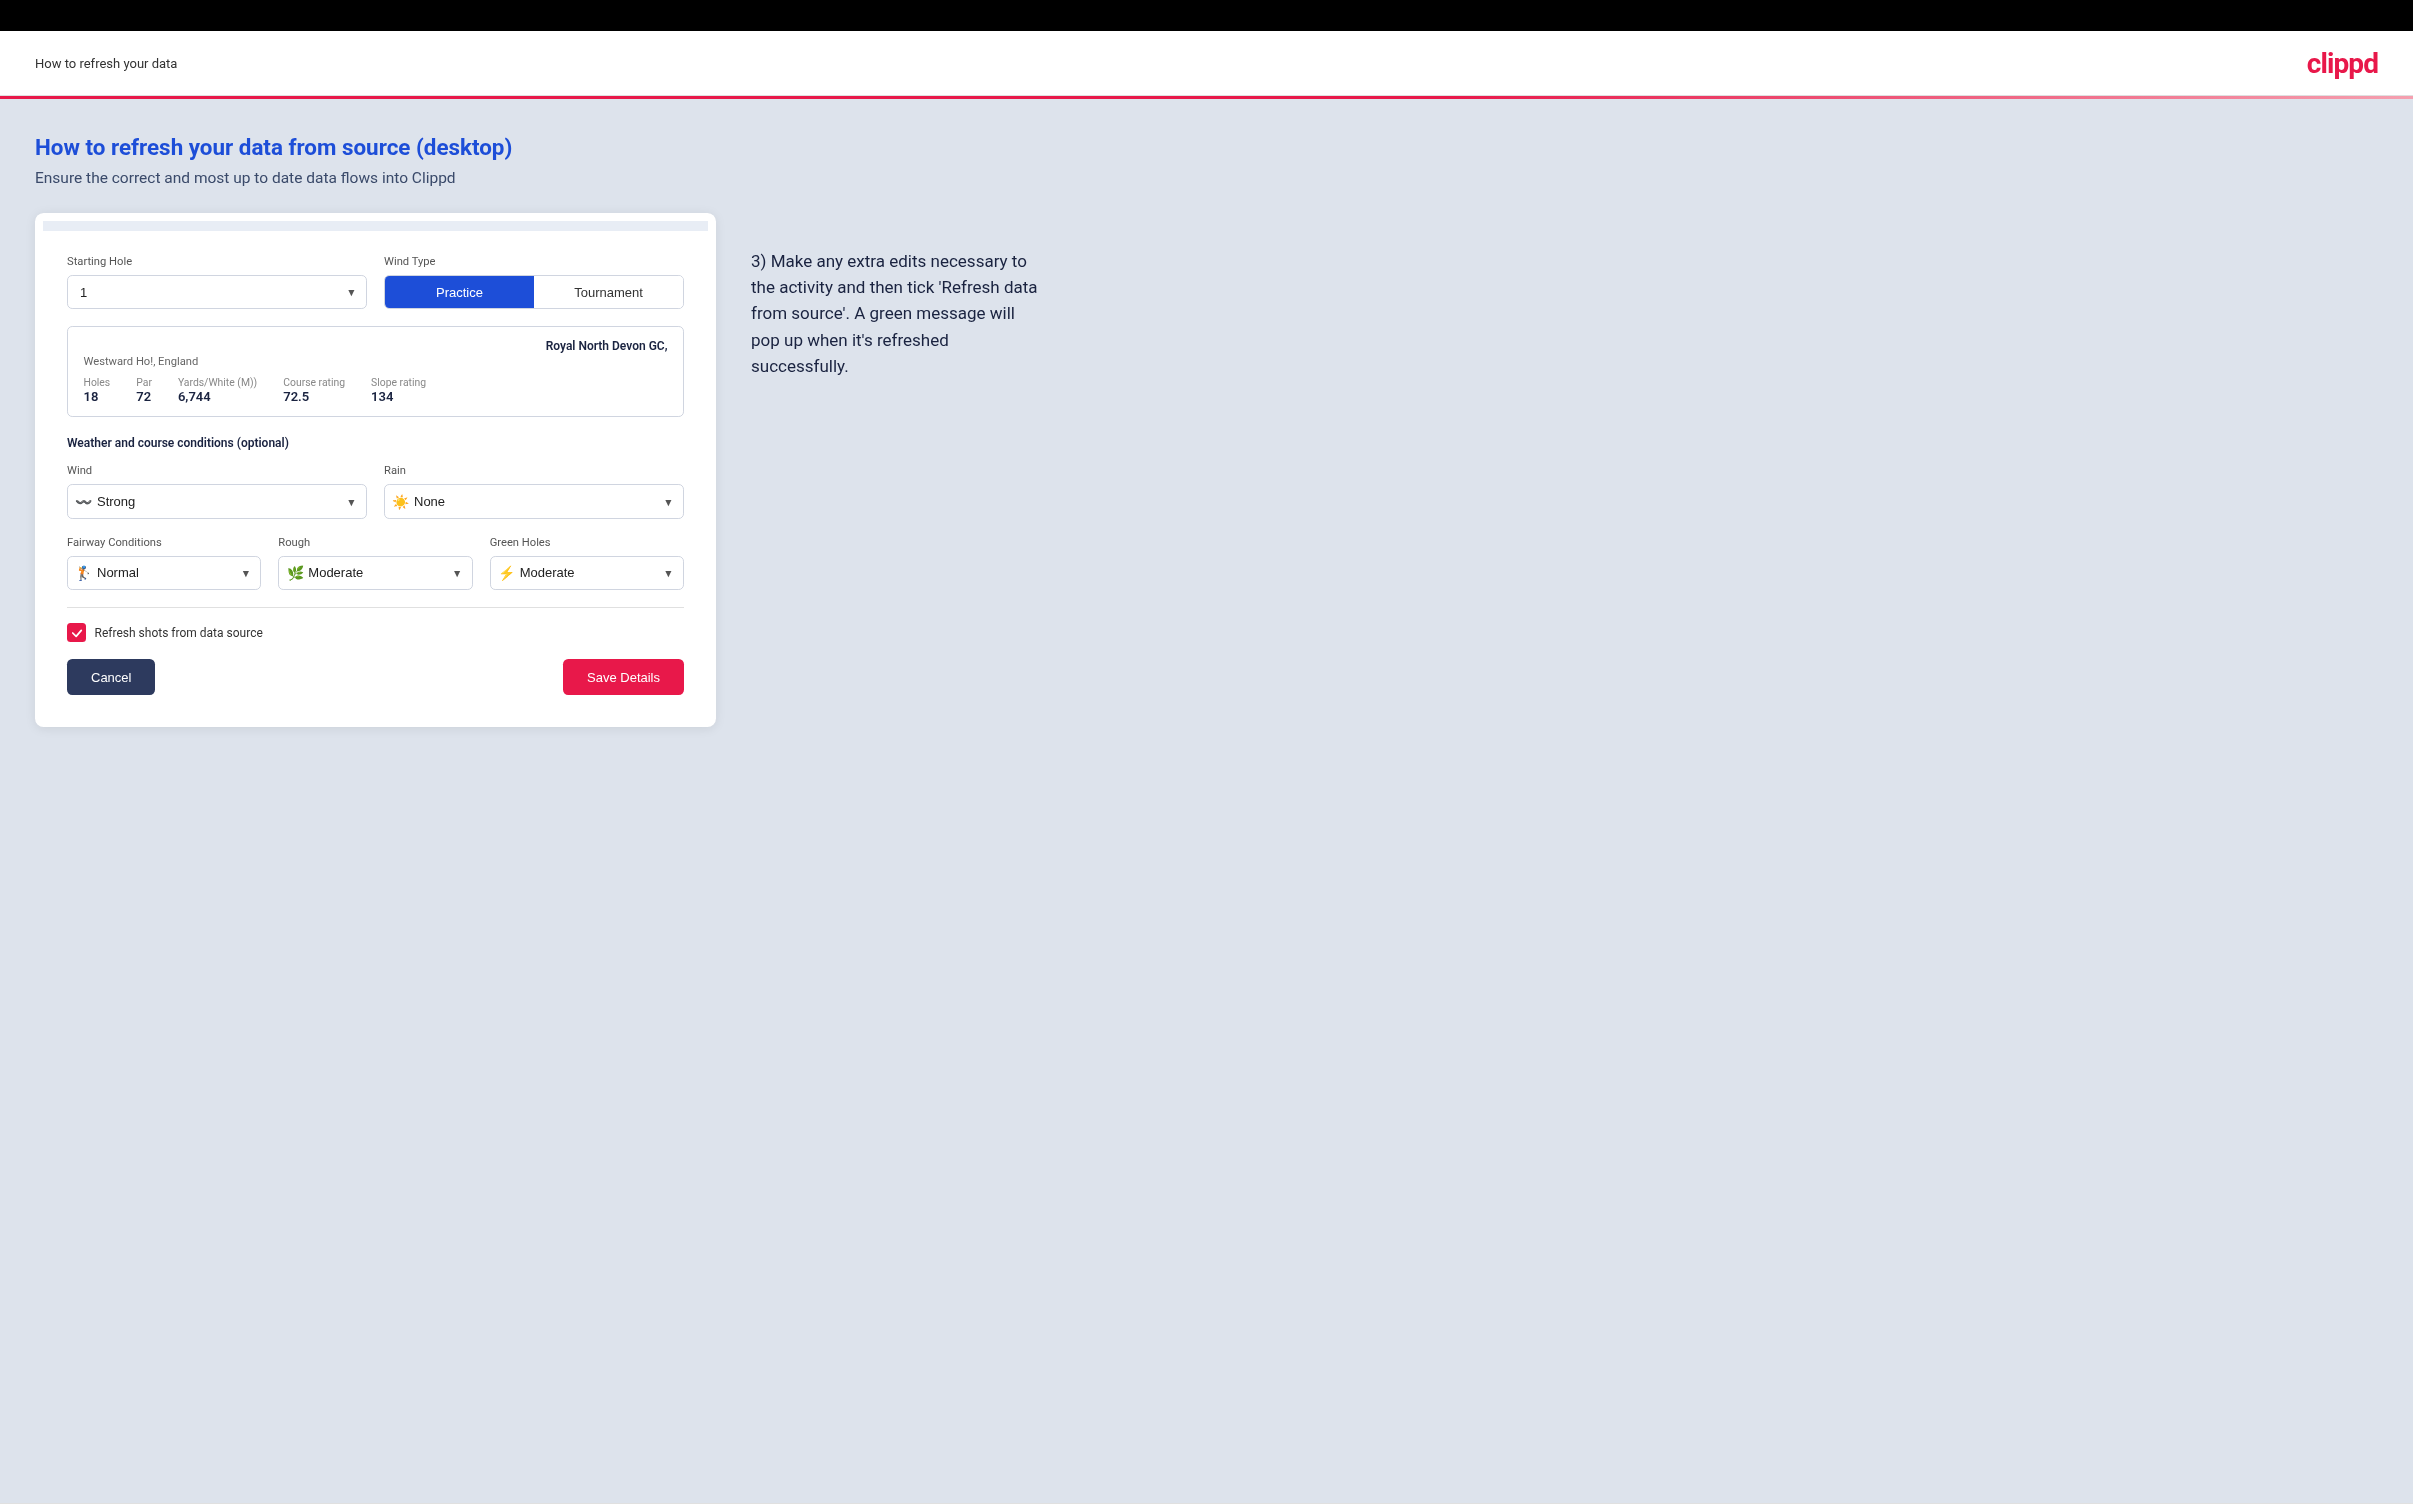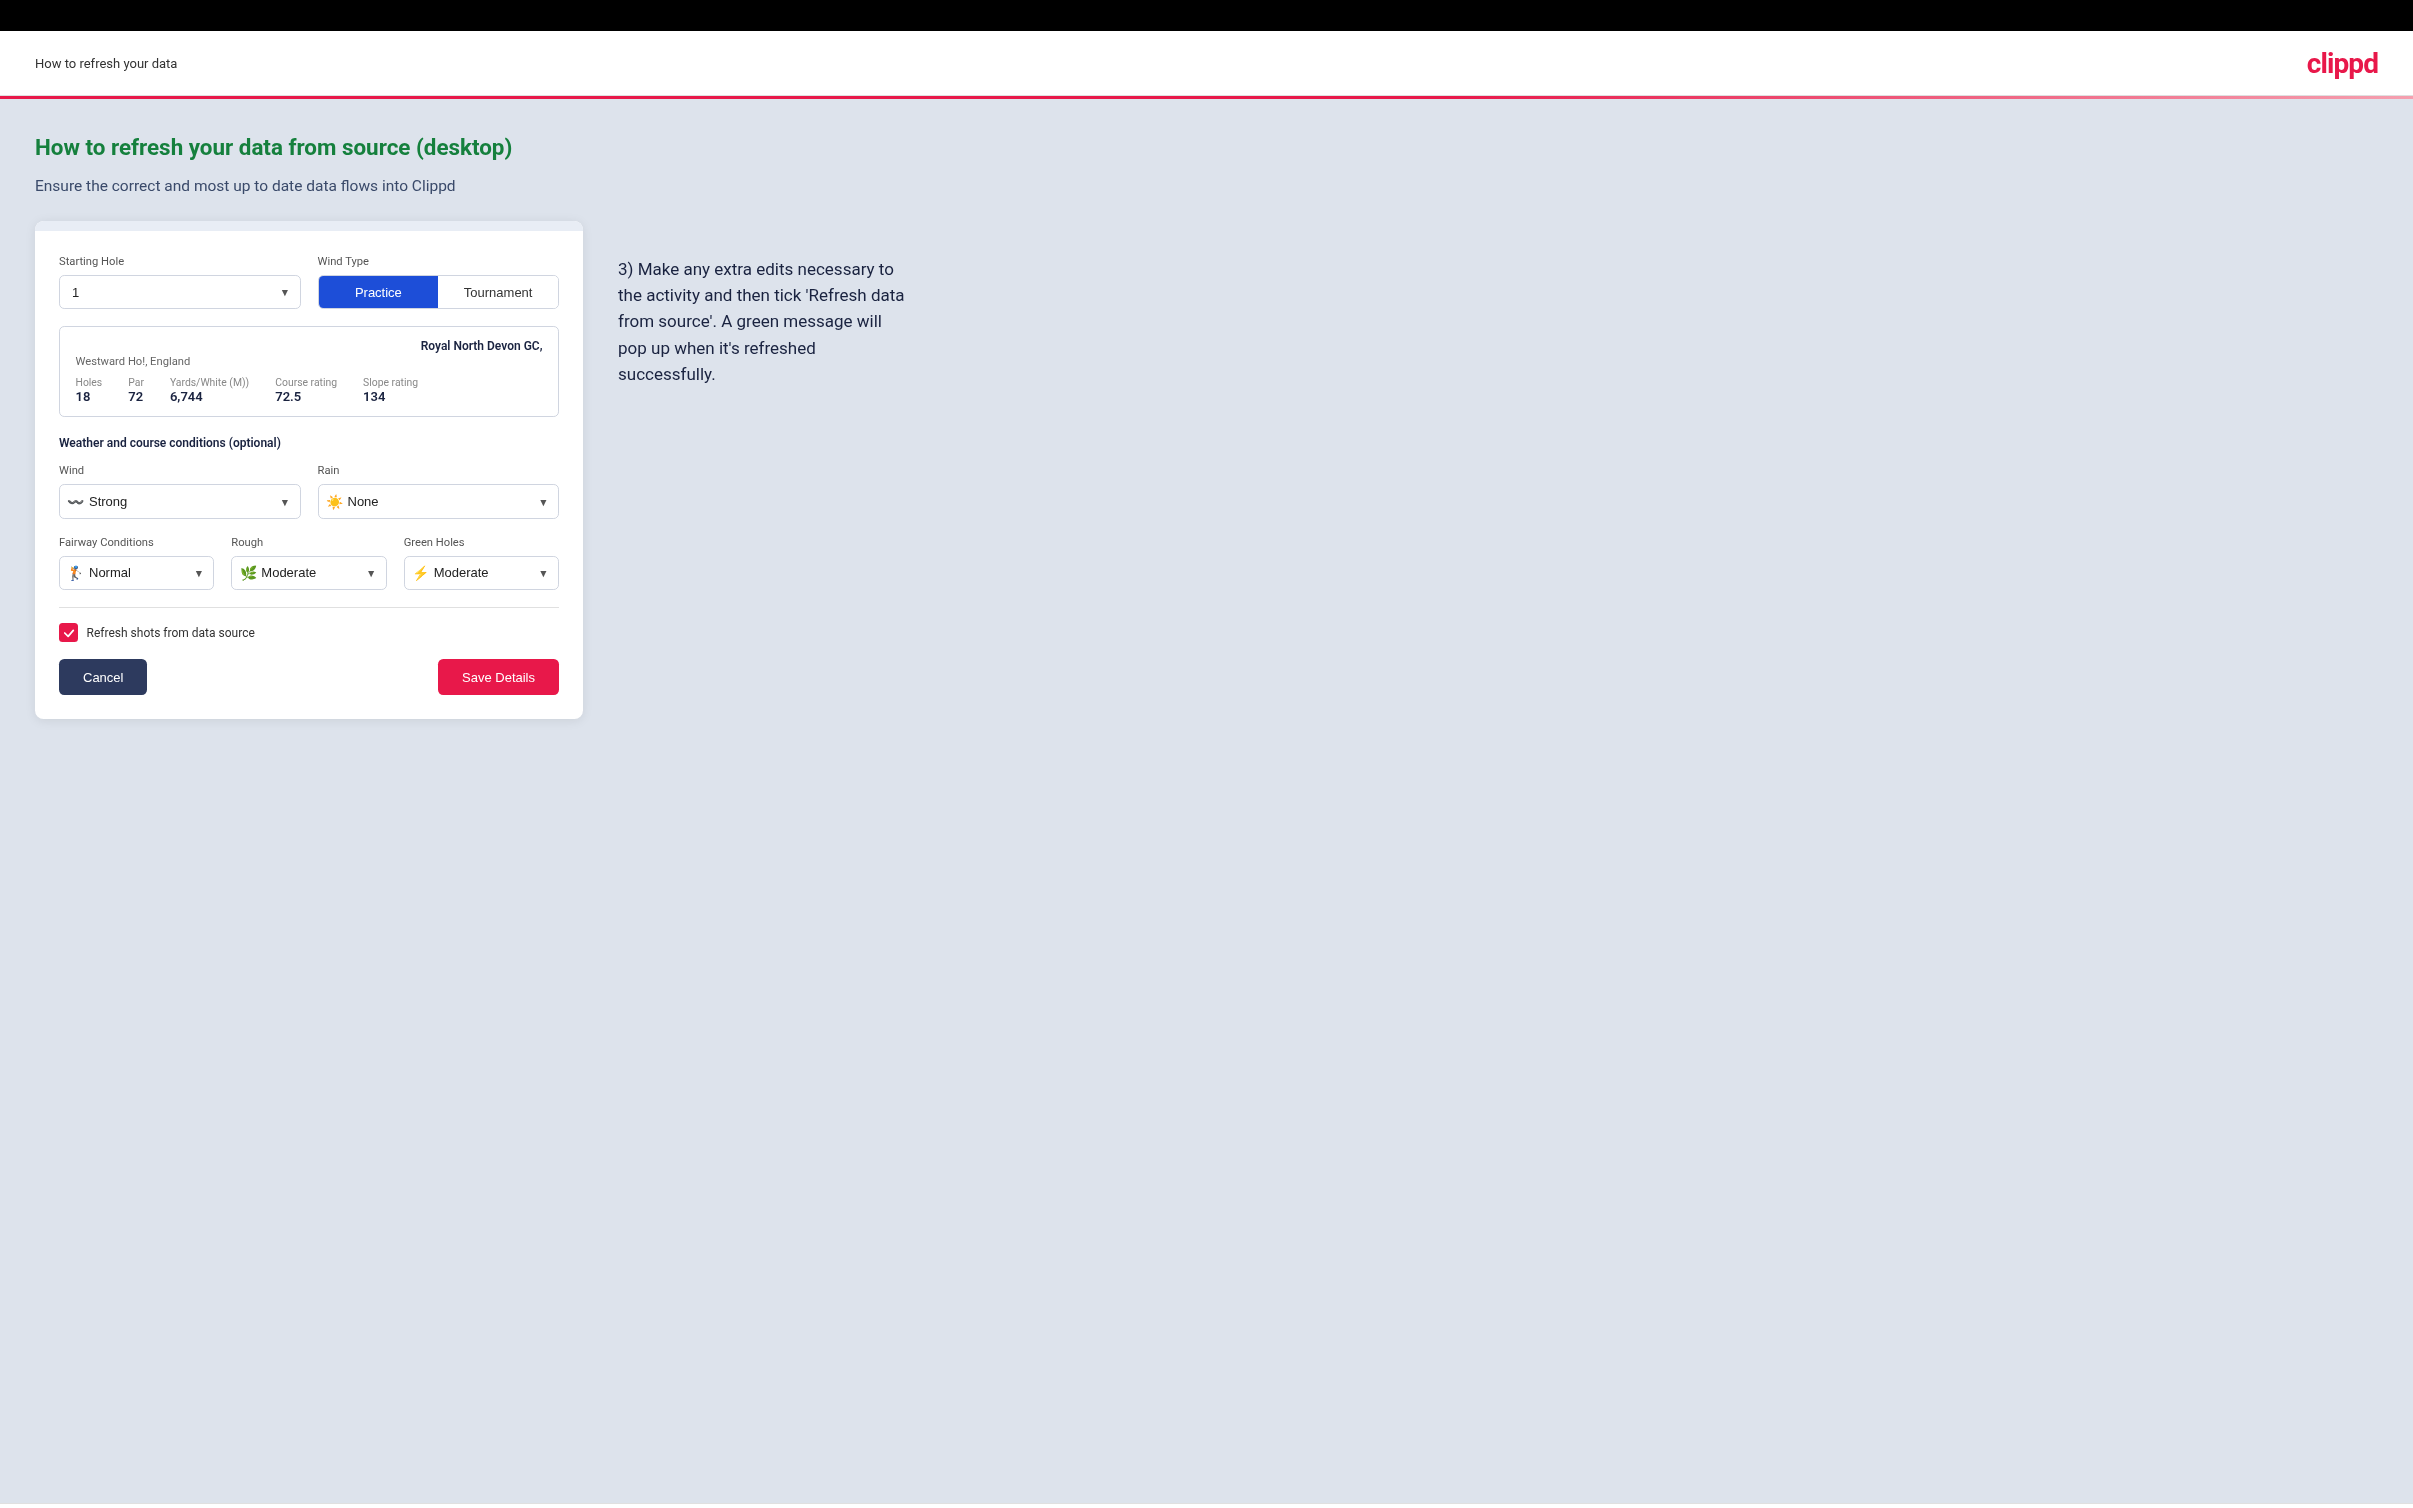--- a/index.html
+++ b/index.html
@@ -38,38 +38,38 @@
       margin: 0;
     }
     .main-content {
       background: #dde3ec;
       min-height: calc(100vh - 104px);
       padding: 35px 35px 35px 35px;
     }
     .page-title {
       font-size: 22.4px;
       font-weight: 700;
-      color: #15803d;
-      margin-bottom: 17px;
+      color: #1d4ed8;
+      margin-bottom: 9px;
     }
     .page-subtitle {
       font-size: 15.5px;
       color: #3a4a6a;
       margin-bottom: 26px;
     }
     .content-row {
       display: flex;
       gap: 35px;
       align-items: flex-start;
     }
     .form-card {
       background: #fff;
       border-radius: 8.6px;
-      padding: 0;
-      width: 548px;
+      padding: 8px;
+      width: 681px;
       box-shadow: 0 1.7px 10.4px rgba(0,0,0,0.08);
       overflow: hidden;
     }
     .form-card-top {
       background: #e8edf5;
       height: 10.4px;
     }
     .form-inner {
       padding: 24px 24px 24px 24px;
     }

